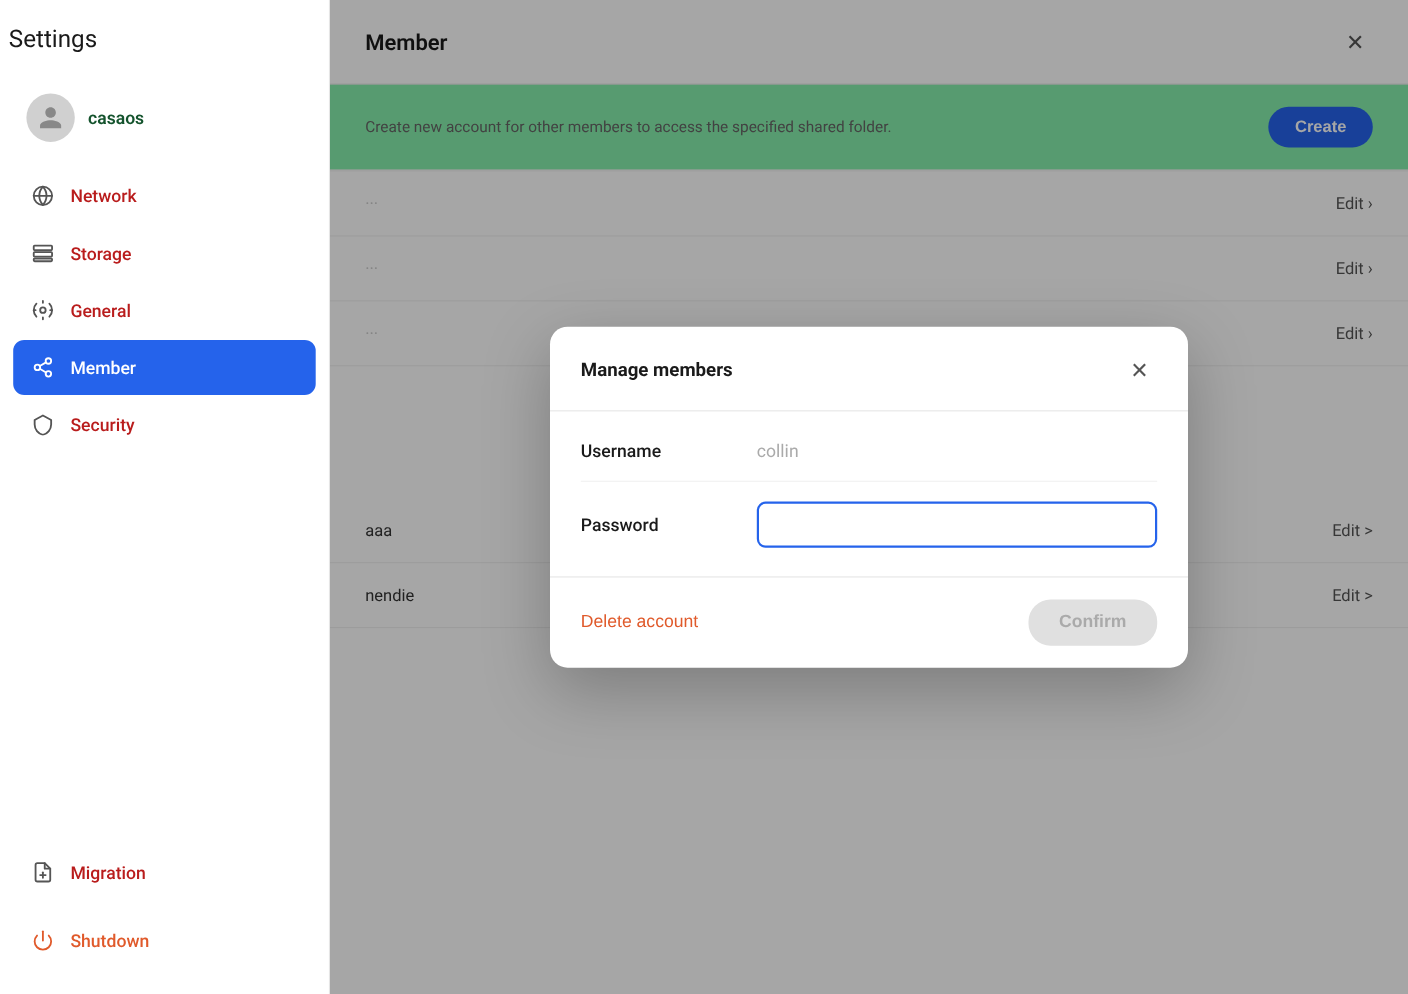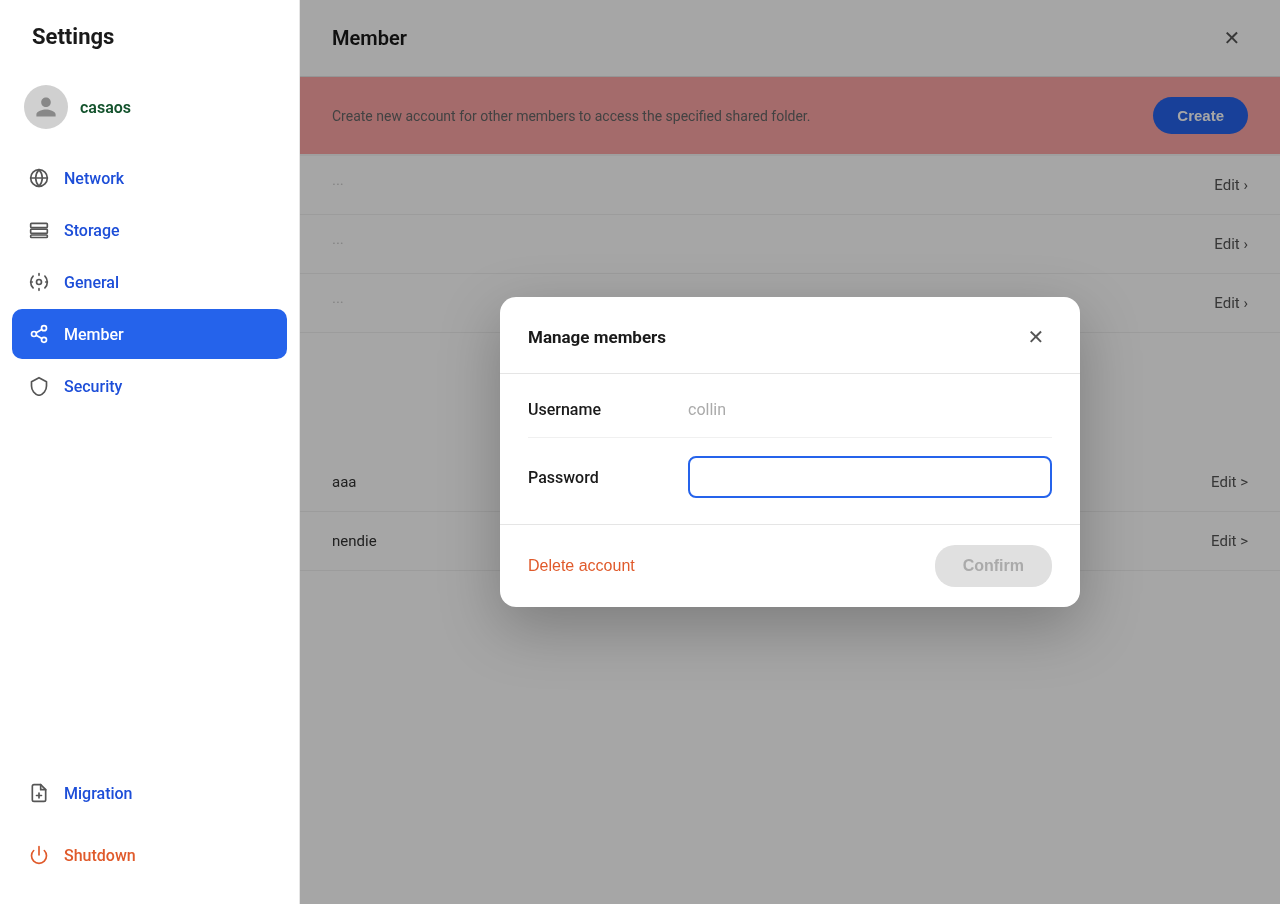--- a/index.html
+++ b/index.html
@@ -21,23 +21,23 @@
       display: flex;
       flex-direction: column;
       padding: 24px 0;
       border-right: 1px solid #e5e5e5;
       position: relative;
       z-index: 1;
     }
 
     .sidebar-title {
       font-size: 22px;
-      font-weight: 700;
+      font-weight: 400;
       color: #1a1a1a;
-      padding: 0 24px 24px 32px;
+      padding: 0 24px 24px 8px;
     }
 
     .sidebar-user {
       display: flex;
       align-items: center;
       gap: 12px;
       padding: 12px 24px;
       margin-bottom: 12px;
     }
 
@@ -72,21 +72,21 @@
     }
 
     .nav-item {
       display: flex;
       align-items: center;
       gap: 14px;
       padding: 14px 16px;
       border-radius: 10px;
       cursor: pointer;
       font-size: 16px;
-      color: #1d4ed8;
+      color: #b91c1c;
       font-weight: 500;
     }
 
     .nav-item.active {
       background: #2563eb;
       color: #ffffff;
     }
 
     .nav-item.active .nav-icon {
       color: #ffffff;
@@ -168,21 +168,21 @@
       color: #555;
       font-size: 20px;
       border-radius: 6px;
     }
 
     .member-create-bar {
       display: flex;
       align-items: center;
       justify-content: space-between;
       padding: 20px 32px;
-      background: #fca5a5;
+      background: #86efac;
       margin-bottom: 2px;
     }
 
     .member-create-text {
       color: #666;
       font-size: 14px;
     }
 
     .create-btn {
       background: #2563eb;

